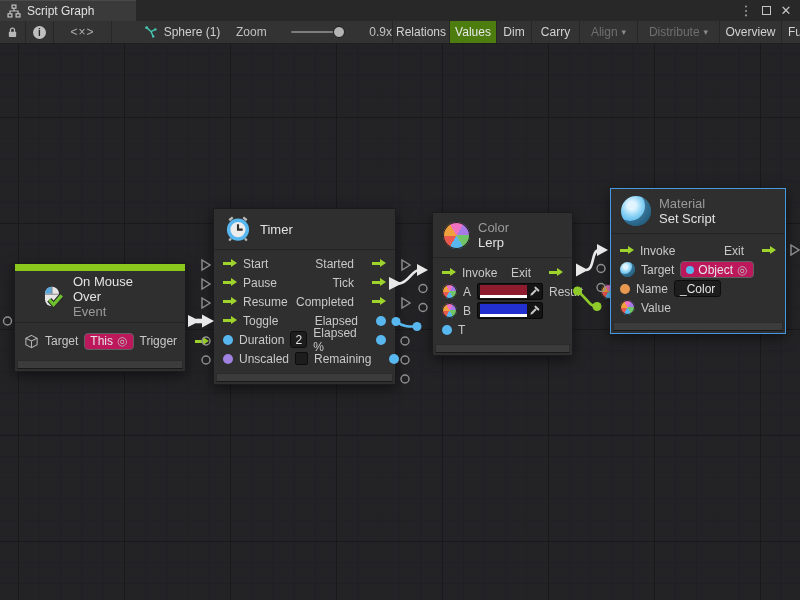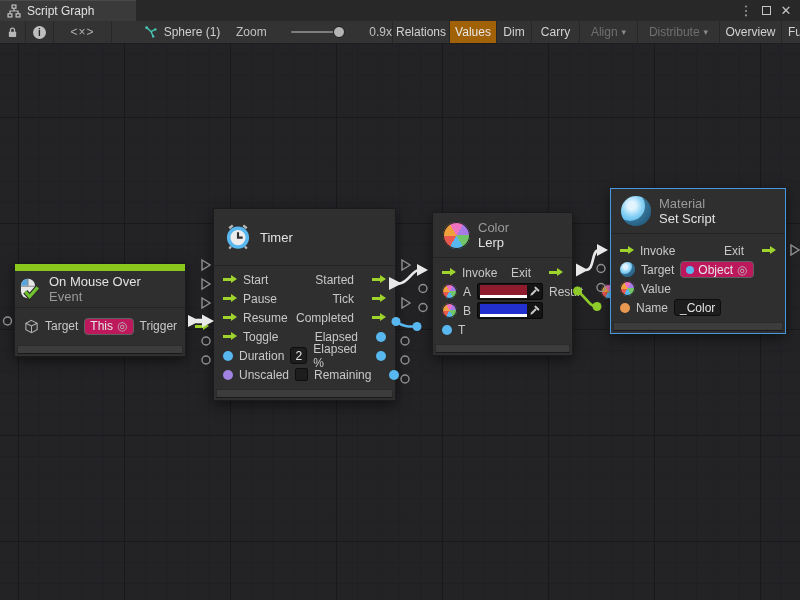--- a/index.html
+++ b/index.html
@@ -14,21 +14,21 @@
   .tb-right { margin-left:auto; display:flex; align-items:center; gap:4px; padding-right:6px; }
   .tb-ic { width:16px; height:16px; display:flex; align-items:center; justify-content:center;
     color:#c4c4c4; font-size:13px; line-height:1; }
   .maxbox { width:9px; height:9px; border:1.5px solid #c4c4c4; display:inline-block; }
 
   .toolbar { position:absolute; left:0; top:21px; width:800px; height:23px; background:#333333;
     display:flex; align-items:stretch; border-bottom:1px solid #1e1e1e; font-size:12px; color:#d2d2d2; }
   .cell { display:flex; align-items:center; justify-content:center; border-right:1px solid #272727; flex:none; }
   .tbtn { display:flex; align-items:center; justify-content:center; gap:4px; flex:none;
     border-right:1px solid #272727; color:#d2d2d2; white-space:nowrap; overflow:hidden; }
-  .tbtn.active { background:#a16207; color:#e8e8e8; }
+  .tbtn.active { background:#4d7c0f; color:#e8e8e8; }
   .tbtn.disabled { color:#6f6f6f; }
   .ddarrow { font-size:9px; color:#8a8a8a; }
   .slider-track { position:relative; width:86px; height:2px; background:#7d7d7d; border-radius:1px; }
   .slider-handle { position:absolute; top:-5px; left:78%; width:12px; height:12px; border-radius:50%;
     background:#b4b4b4; border:1px solid #1c1c1c; }
 
   
   .canvas { position:absolute; left:0; top:44px; width:800px; height:556px; background-color:#232326;
     background-image:
       linear-gradient(#19191c 1px, transparent 1px),
@@ -169,21 +169,21 @@
   </div>
   <div class="tbtn" style="width:90px;justify-content:flex-start;padding-left:6px;border-right:none">
     <span>Full Screen</span>
   </div>
 </div>
 
 <div class="canvas">
 
   <div class="node" style="left:14px;top:219px;width:172px">
     <div class="eventbar"></div>
-    <div class="nhead" style="padding:3px 0">
+    <div class="nhead" style="padding:3px 24px">
       <span class="ic">
         <svg width="26" height="26" viewBox="0 0 24 24">
           <rect x="5.5" y="2.5" width="13" height="18" rx="6.5" fill="#e6e6e6"></rect>
           <path d="M5.5 9 A6.5 6.5 0 0 1 12 2.5 V9 Z" fill="#58a6dd"></path>
           <path d="M5.5 9.5 H18.5 M12 2.5 V9.5" stroke="#8a8a8a" stroke-width="1"></path>
           <path d="M9.5 14.5 l4 4.5 l7.5 -8.5" stroke="#2a2a2a" stroke-width="5" fill="none"></path>
           <path d="M9.5 14.5 l4 4.5 l7.5 -8.5" stroke="#6fc12d" stroke-width="3" fill="none"></path>
         </svg>
       </span>
       <div>
@@ -207,21 +207,21 @@
         <span class="right">
           <span>Trigger</span>
           <span class="fa"></span>
         </span>
       </div>
     </div>
     <div class="nfoot"></div>
   </div>
 
   <div class="node" style="left:213px;top:164px;width:183px">
-    <div class="nhead" style="padding:14px 10px">
+    <div class="nhead" style="padding:6px 10px">
       <span class="ic">
         <svg width="28" height="28" viewBox="0 0 24 24">
           <path d="M4.5 4.5 l3 -2.5 M19.5 4.5 l-3 -2.5 M6 20 l-1.5 2 M18 20 l1.5 2" stroke="#b8b8b8" stroke-width="2" fill="none"></path>
           <circle cx="12" cy="12.5" r="8" fill="#ececec" stroke="#58b7ee" stroke-width="3"></circle>
           <path d="M12 8 V12.5 H16" stroke="#2f2f2f" stroke-width="1.8" fill="none"></path>
         </svg>
       </span>
       <div class="ntitle">Timer</div>
     </div>
     <div class="nrows">
@@ -362,29 +362,29 @@
       <div class="row">
         <span class="msphere small"></span>
         <span>Target</span>
         <span class="chip outlined">
           <span class="minidot"></span>
           <span>Object</span>
           <span class="cross">◎</span>
         </span>
       </div>
       <div class="row">
-        <span class="wheel"></span>
-        <span>Value</span>
-      </div>
-      <div class="row">
         <span class="dot orange"></span>
         <span>Name</span>
         <span class="chip">
           <span>_Color</span>
         </span>
+      </div>
+      <div class="row">
+        <span class="wheel"></span>
+        <span>Value</span>
       </div>
     </div>
     <div class="nfoot"></div>
   </div>
 
   <svg id="wires">
 
     <circle cx="7.5" cy="277" r="4" fill="none" stroke="#8f8f8f" stroke-width="1.4"></circle>
 
     <g>

